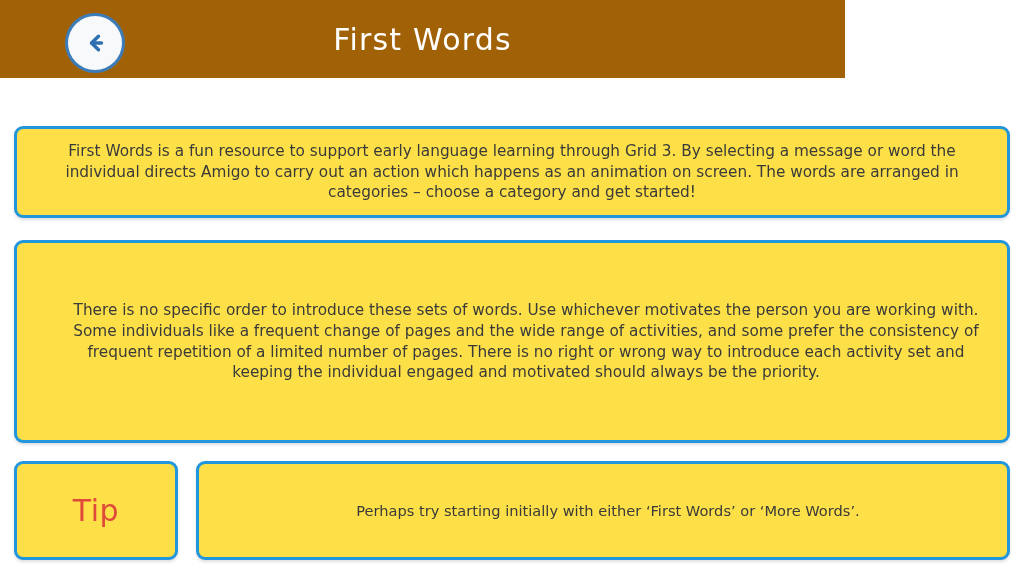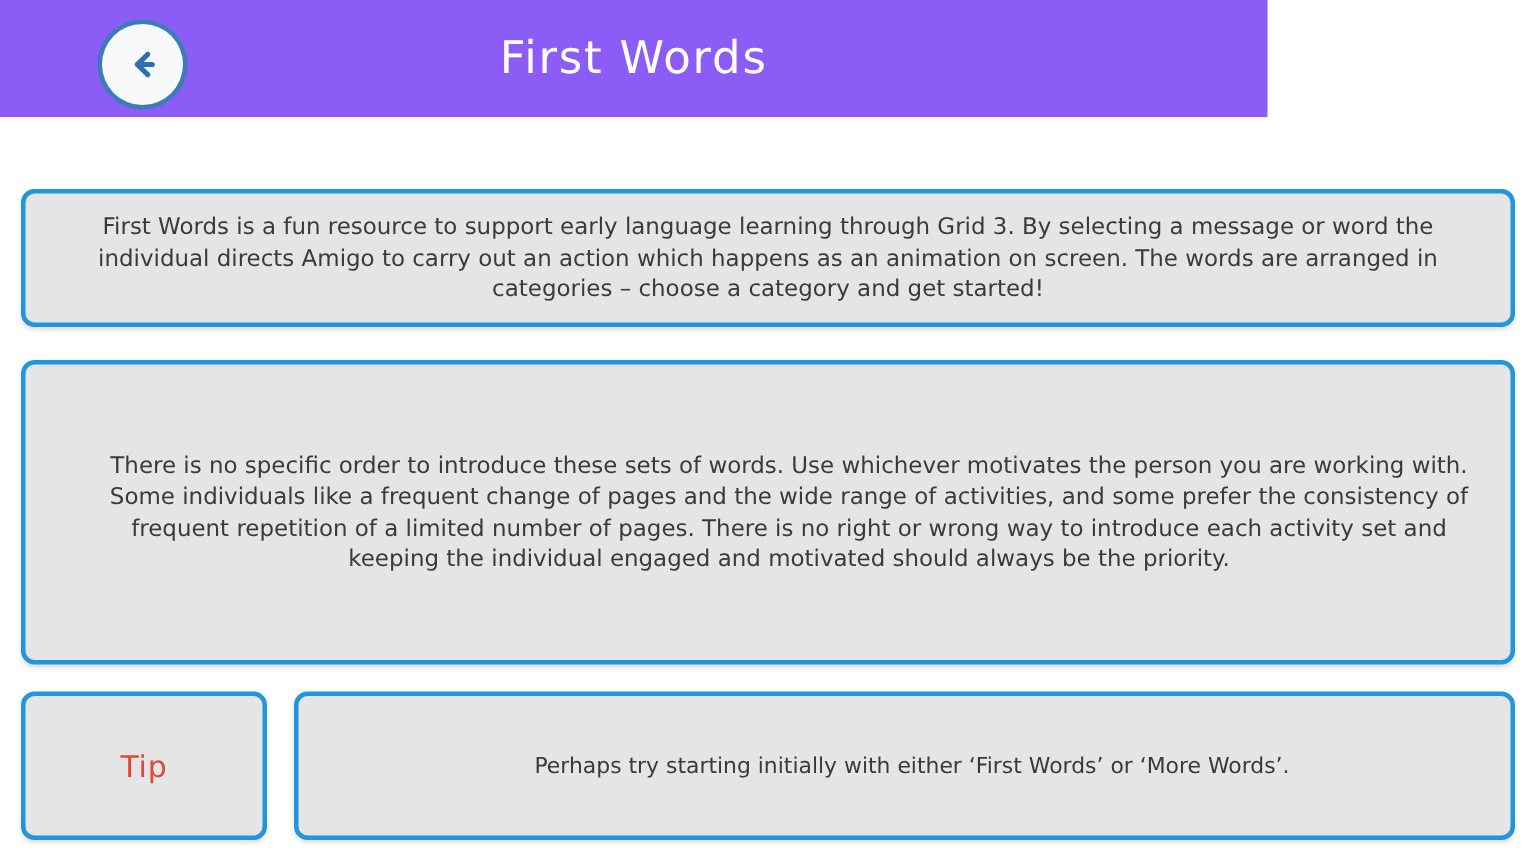--- a/index.html
+++ b/index.html
@@ -15,21 +15,21 @@
     position: relative;
   }
 
   
   .header {
     position: absolute;
     left: 0;
     top: 0;
     width: 845px;
     height: 78px;
-    background: #8b5cf6;
+    background: #a16207;
     display: flex;
     align-items: center;
   }
   .back-button {
     position: absolute;
     left: 68px;
     top: 16px;
     width: 54px;
     height: 54px;
     border-radius: 50%;
@@ -53,21 +53,21 @@
     color: #FFFFFF;
     font-size: 30px;
     letter-spacing: 1.2px;
     font-weight: 400;
     pointer-events: none;
   }
 
   
   .panel {
     position: absolute;
-    background: #e5e5e5;
+    background: #fde047;
     border: 3px solid #2196DC;
     border-radius: 9px;
     box-sizing: border-box;
     box-shadow: 0 2px 3px rgba(0,0,0,0.13);
     display: flex;
     align-items: center;
     justify-content: center;
   }
   .panel-text {
     color: #3A3A3A;
@@ -98,21 +98,21 @@
   }
 
   #panel-tip-label {
     left: 14px;
     top: 461px;
     width: 164px;
     height: 99px;
   }
   .tip-label-text {
     color: #E04A3A;
-    font-size: 20px;
+    font-size: 30px;
     letter-spacing: 0.5px;
     text-align: center;
   }
 
   #panel-tip-body {
     left: 196px;
     top: 461px;
     width: 814px;
     height: 99px;
   }

